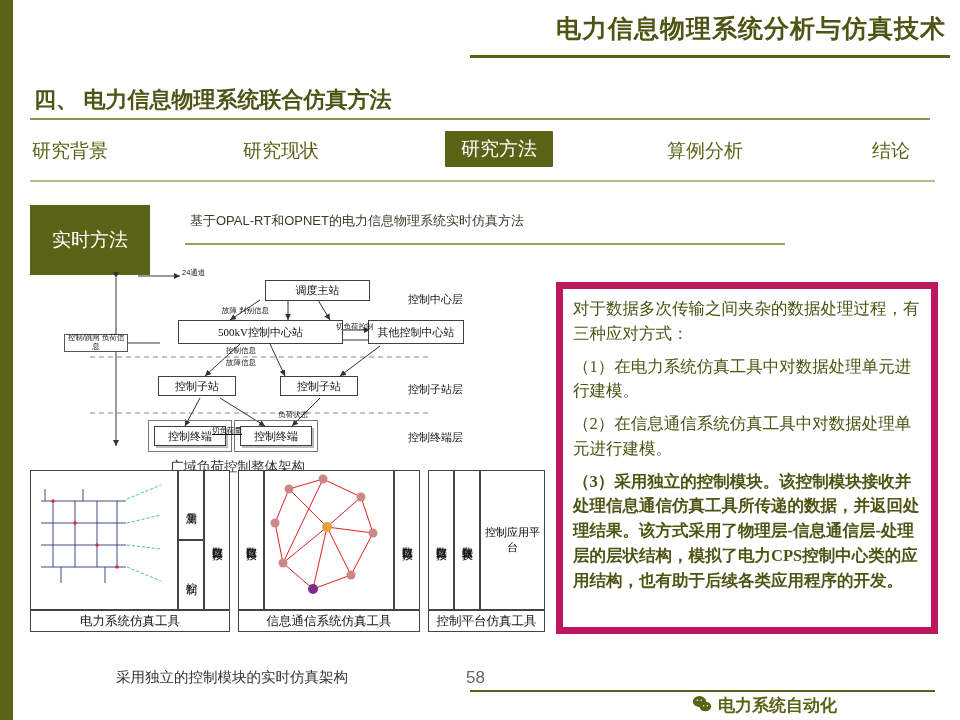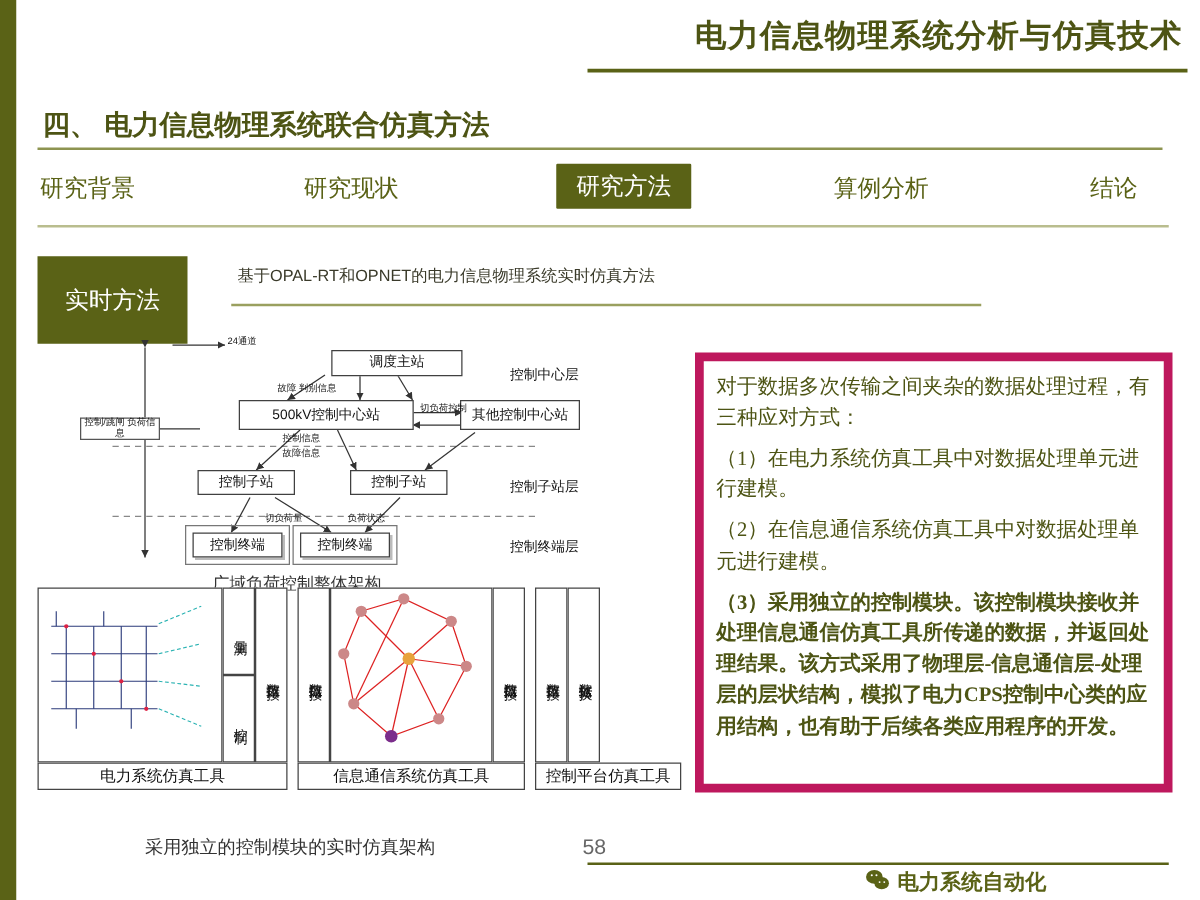--- a/index.html
+++ b/index.html
@@ -207,39 +207,39 @@
     <line x1="350" y1="88" x2="310" y2="118" stroke="#333" marker-end="url(#ah)"></line>
 
     <line x1="170" y1="140" x2="155" y2="168" stroke="#333" marker-end="url(#ah)"></line>
     <line x1="190" y1="140" x2="235" y2="168" stroke="#333" marker-end="url(#ah)"></line>
     <line x1="290" y1="140" x2="262" y2="168" stroke="#333" marker-end="url(#ah)"></line>
 
     <line x1="96" y1="85" x2="130" y2="85" stroke="#333"></line>
   </svg>
 
   <div class="box" style="left:235px; top:22px; width:105px; height:21px;">调度主站</div>
-  <div class="box" style="left:161px; top:62px; width:140px; height:24px;">500kV控制中心站</div>
+  <div class="box" style="left:148px; top:62px; width:165px; height:24px;font-family:Liberation Serif, serif;">500kV控制中心站</div>
   <div class="box" style="left:338px; top:62px; width:96px; height:24px;">其他控制中心站</div>
   <div class="box" style="left:128px; top:118px; width:78px; height:20px;">控制子站</div>
   <div class="box" style="left:250px; top:118px; width:78px; height:20px;">控制子站</div>
   <div class="box" style="left:124px; top:168px; width:72px; height:20px; box-shadow:2px 2px 0 #bbb;">控制终端</div>
   <div class="box" style="left:210px; top:168px; width:72px; height:20px; box-shadow:2px 2px 0 #bbb;">控制终端</div>
   <div class="box" style="left:118px; top:162px; width:84px; height:32px; border-color:#777; background:transparent;"></div>
   <div class="box" style="left:204px; top:162px; width:84px; height:32px; border-color:#777; background:transparent;"></div>
 
   <div class="lbl" style="left:378px; top:34px;">控制中心层</div>
   <div class="lbl" style="left:378px; top:124px;">控制子站层</div>
   <div class="lbl" style="left:378px; top:172px;">控制终端层</div>
 
   <div class="tiny" style="left:152px; top:10px;">24通道</div>
   <div class="tiny" style="left:192px; top:48px;">故障 判别信息</div>
   <div class="tiny" style="left:306px; top:64px;">切负荷控制</div>
   <div class="tiny" style="left:196px; top:100px;">故障信息</div>
   <div class="tiny" style="left:196px; top:88px;">控制信息</div>
-  <div class="tiny" style="left:182px; top:152px;">切负荷量</div>
+  <div class="tiny" style="left:182px; top:168px;text-decoration:underline;">切负荷量</div>
   <div class="tiny" style="left:248px; top:152px;">负荷状态</div>
   <div class="box" style="left:34px; top:76px; width:64px; height:18px; font-size:7.5px; border-color:#555;">控制/跳闸  负荷信息</div>
 </div>
 <div class="cap cap1">广域负荷控制整体架构</div>
 
 <div class="diag2">
 
   <div class="panel" style="left:0; top:0; width:148px; height:140px;">
     <svg width="146" height="138">
       <g stroke="#2b3a7a" stroke-width="0.9" fill="none">
@@ -297,20 +297,21 @@
         <circle cx="10" cy="52" r="4.5"></circle>
       </g>
       <circle cx="62" cy="56" r="5" fill="#e8a33d"></circle>
       <circle cx="48" cy="118" r="5" fill="#7b2d8b"></circle>
     </svg>
   </div>
   <div class="vlabel" style="left:364px; top:0; width:26px; height:140px;">数据接口</div>
 
   <div class="vlabel" style="left:398px; top:0; width:26px; height:140px;">数据接口</div>
   <div class="vlabel" style="left:424px; top:0; width:26px; height:140px;">数据转换</div>
+  <div class="panel" style="left:450px; top:0; width:65px; height:140px; display:flex; align-items:center; justify-content:center; font-size:11px; text-align:center; font-family:'Liberation Sans',sans-serif;">控制应用平台</div>
 
   <div class="subcap" style="left:0; top:140px; width:200px; height:22px;">电力系统仿真工具</div>
   <div class="subcap" style="left:208px; top:140px; width:182px; height:22px;">信息通信系统仿真工具</div>
   <div class="subcap" style="left:398px; top:140px; width:117px; height:22px;">控制平台仿真工具</div>
 </div>
 <div class="cap cap2">采用独立的控制模块的实时仿真架构</div>
 
 <div class="right-col">
   <p>对于数据多次传输之间夹杂的数据处理过程，有三种应对方式：</p>
   <p>（1）在电力系统仿真工具中对数据处理单元进行建模。</p>

